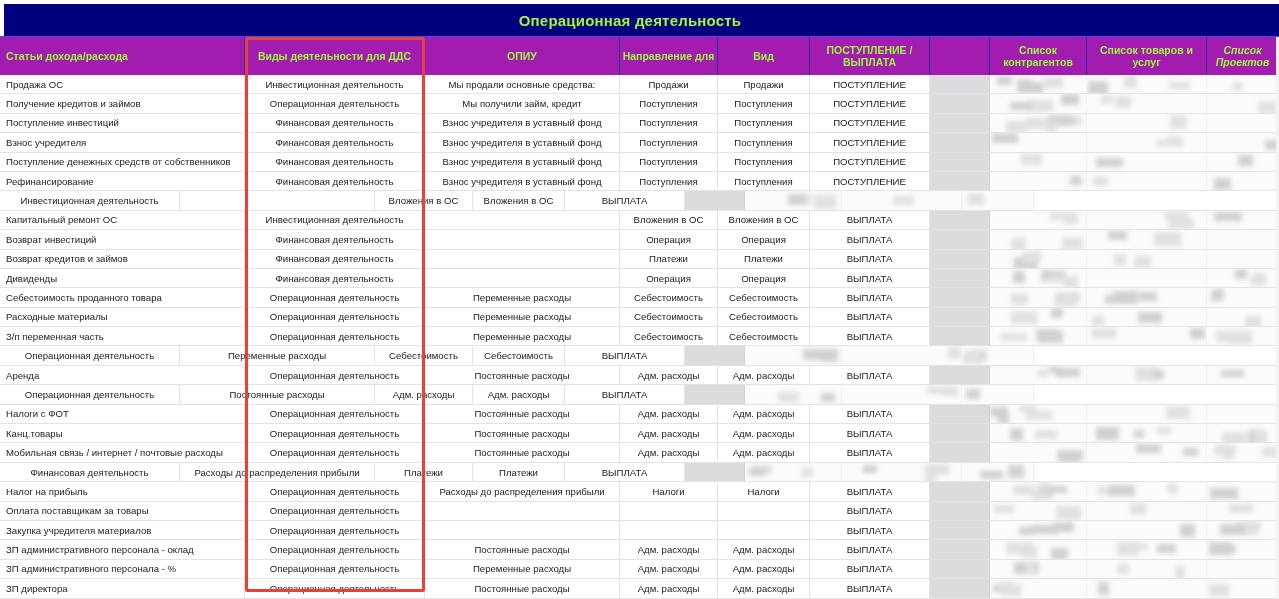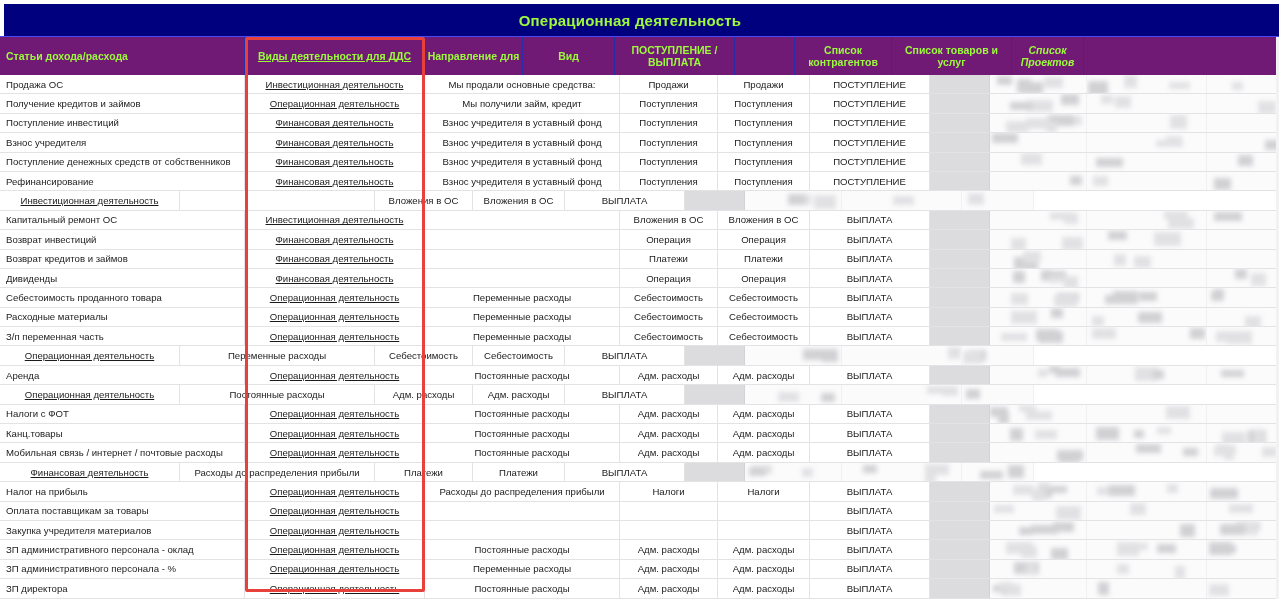--- a/index.html
+++ b/index.html
@@ -24,21 +24,21 @@
     color:#9cfa3c;font-size:15px;font-weight:bold;letter-spacing:.2px;
     white-space:nowrap;
   }
   .band-left-gap{
     position:absolute;left:0;top:0;width:4px;height:32px;background:#ffffff;
   }
 
   
   .header-row{
     position:absolute;left:0;top:37px;width:1279px;height:38px;
-    background:#701a75;
+    background:#a21caf;
     display:flex;
   }
   .hcell{
     box-sizing:border-box;
     display:flex;align-items:center;
     color:#9cfa3c;font-size:10.5px;font-weight:bold;line-height:1.15;
     overflow:hidden;
     border-right:1px solid #2b2ba8;
   }
   .hcell.center{justify-content:center;text-align:center;}
@@ -61,21 +61,21 @@
     overflow:hidden;white-space:nowrap;
     border-right:1px solid #e3e3e6;
   }
   .cell.left{justify-content:flex-start;padding-left:6px;}
   .cell.center{justify-content:center;text-align:center;}
   .cell.gray{background:#dcdcde;border-right:1px solid #d2d2d4;}
   .cell.blurry{background:#fbfbfc;border-right:1px solid #f0f0f1;position:relative;}
 
   
   .c-articles {width:245px;}
-  .c-ddstype  {width:180px;text-decoration:underline;}
+  .c-ddstype  {width:180px;}
   .c-opiu     {width:195px;}
   .c-napravl  {width:98px;}
   .c-vid      {width:92px;}
   .c-postvyp  {width:120px;}
   .c-spacer   {width:60px;}
   .c-contr    {width:97px;}
   .c-goods    {width:120px;}
   .c-projects {width:72px;font-style:italic;}
 
   
@@ -109,20 +109,23 @@
     <div class="title-text">Операционная деятельность</div>
   </div>
 
   <div class="header-row" id="header-row">
       <div class="hcell left c-articles">
         <span>Статьи дохода/расхода</span>
       </div>
       <div class="hcell center c-ddstype">
         <span>Виды деятельности для ДДС</span>
       </div>
+      <div class="hcell center c-opiu">
+        <span>ОПИУ</span>
+      </div>
       <div class="hcell center c-napravl">
         <span>Направление для</span>
       </div>
       <div class="hcell center c-vid">
         <span>Вид</span>
       </div>
       <div class="hcell center c-postvyp">
         <span>ПОСТУПЛЕНИЕ / ВЫПЛАТА</span>
       </div>
       <div class="hcell center c-spacer blank">

